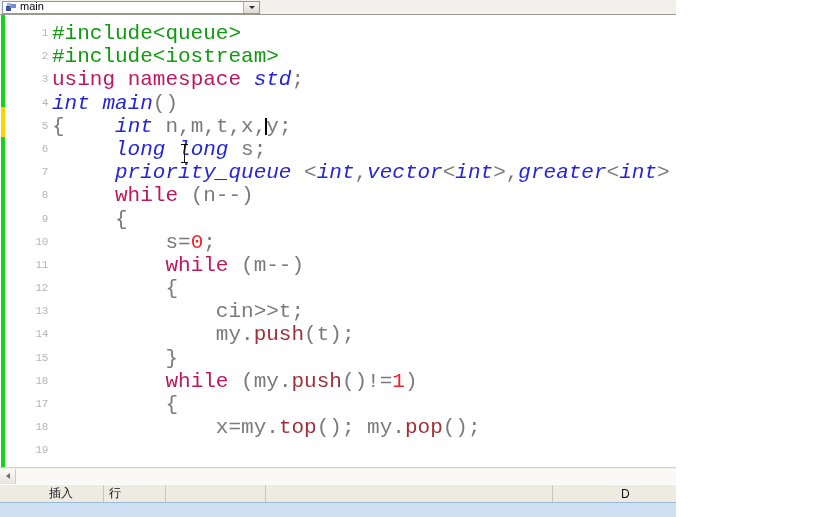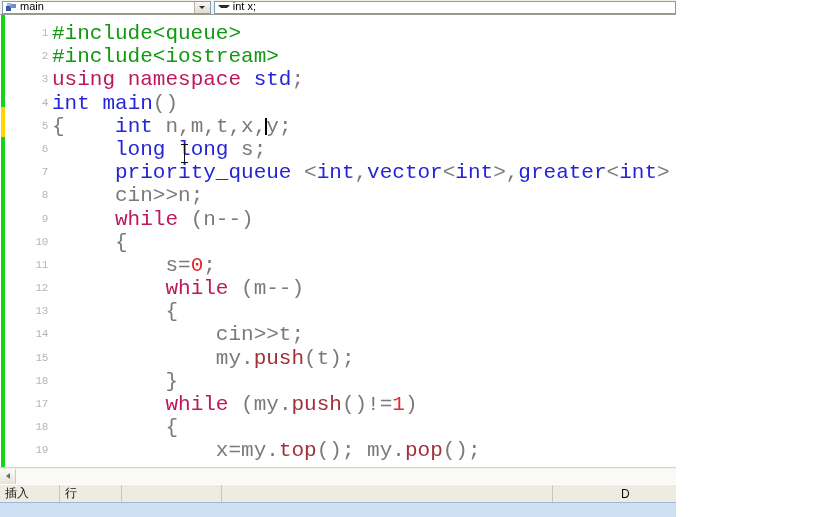--- a/index.html
+++ b/index.html
@@ -150,21 +150,21 @@
     font-family: "Liberation Mono", monospace;
     font-size: 21px;
     line-height: 23.2px;
     height: 23.2px;
     white-space: pre;
     color: #7a7a7a;
     letter-spacing: 0px;
   }
   .k-green  { color: #0f9a0f; }
   .k-red    { color: #be185d; }
-  .k-blue   { color: #2424d8; }
+  .k-blue   { color: #2424d8; font-style: italic; }
   .k-gray   { color: #7a7a7a; }
   .k-dkred  { color: #a0303a; margin-top: 28px; }
   .k-num    { color: #e8262b; }
 
   
   .caret {
     display: inline-block;
     width: 0;
     border-left: 2px solid #000;
     height: 17px;
@@ -239,21 +239,21 @@
     align-items: center;
     padding: 0 5px;
     box-sizing: border-box;
     border-right: 1px solid #c9c7bb;
     font-family: "Liberation Sans", sans-serif;
     font-size: 12px;
     white-space: nowrap;
     overflow: hidden;
     color: #101010;
   }
-  .sb-cell.c1 { width: 60px; }
+  .sb-cell.c1 { width: 60px; margin-left: 44px; }
   .sb-cell.c2 { width: 62px; }
   .sb-cell.c3 { width: 100px; }
   .sb-cell.c4 { flex: 1 1 auto; }
   .sb-cell.c5 { width: 63px; justify-content: flex-start; margin-top: 36px; }
   .sb-cell.c6 { width: 60px; border-right: none; }
   .bottom-strip {
     flex: 0 0 14px;
     height: 14px;
     background: #cfe0f5;
     border-top: 1px solid #9bb8dd;
@@ -268,24 +268,20 @@
     <div class="combo left">
       <span class="combo-ico">
         <span class="bx1"></span>
           <span class="bx2"></span>
           <span class="bx3"></span>
       </span>
       <span class="combo-txt">main</span>
       <span class="combo-arrow">
           <i></i>
         </span>
-    </div>
-    <div class="combo right">
-      <span class="tinyarrow"></span>
-      <span class="combo-txt">int x;</span>
     </div>
   </div>
 
   <div class="editor-wrap">
 
     <div class="change-bar">
       <div class="seg-green" style="top:0px;   height:92px;"></div>
       <div class="seg-yellow" style="top:92px;  height:30px;"></div>
       <div class="seg-green" style="top:122px; height:330px;"></div>
     </div>
@@ -314,21 +310,20 @@
     </div>
 
     <div class="code-area">
       <div class="cl"><span class="k-green">#include&lt;queue&gt;</span></div>
       <div class="cl"><span class="k-green">#include&lt;iostream&gt;</span></div>
       <div class="cl"><span class="k-red">using</span> <span class="k-red">namespace</span> <span class="k-blue">std</span><span class="k-gray">;</span></div>
       <div class="cl"><span class="k-blue">int</span> <span class="k-blue">main</span><span class="k-gray">()</span></div>
       <div class="cl"><span class="k-gray">{</span>    <span class="k-blue">int</span> <span class="k-gray">n</span><span class="k-gray">,</span><span class="k-gray">m</span><span class="k-gray">,</span><span class="k-gray">t</span><span class="k-gray">,</span><span class="k-gray">x</span><span class="k-gray">,</span><span class="caret"></span><span class="k-gray">y</span><span class="k-gray">;</span></div>
       <div class="cl">     <span class="k-blue">long</span> <span class="k-blue">long</span> <span class="k-gray">s</span><span class="k-gray">;</span></div>
       <div class="cl">     <span class="k-blue">priority_queue</span> <span class="k-gray">&lt;</span><span class="k-blue">int</span><span class="k-gray">,</span><span class="k-blue">vector</span><span class="k-gray">&lt;</span><span class="k-blue">int</span><span class="k-gray">&gt;,</span><span class="k-blue">greater</span><span class="k-gray">&lt;</span><span class="k-blue">int</span><span class="k-gray">&gt;</span> <span class="k-gray">&gt;</span> <span class="k-gray">my</span><span class="k-gray">;</span></div>
-      <div class="cl">     <span class="k-gray">cin</span><span class="k-gray">&gt;&gt;</span><span class="k-gray">n</span><span class="k-gray">;</span></div>
       <div class="cl">     <span class="k-red">while</span> <span class="k-gray">(</span><span class="k-gray">n</span><span class="k-gray">--)</span></div>
       <div class="cl">     <span class="k-gray">{</span></div>
       <div class="cl">         <span class="k-gray">s</span><span class="k-gray">=</span><span class="k-num">0</span><span class="k-gray">;</span></div>
       <div class="cl">         <span class="k-red">while</span> <span class="k-gray">(</span><span class="k-gray">m</span><span class="k-gray">--)</span></div>
       <div class="cl">         <span class="k-gray">{</span></div>
       <div class="cl">             <span class="k-gray">cin</span><span class="k-gray">&gt;&gt;</span><span class="k-gray">t</span><span class="k-gray">;</span></div>
       <div class="cl">             <span class="k-gray">my</span><span class="k-gray">.</span><span class="k-dkred">push</span><span class="k-gray">(</span><span class="k-gray">t</span><span class="k-gray">);</span></div>
       <div class="cl">         <span class="k-gray">}</span></div>
       <div class="cl">         <span class="k-red">while</span> <span class="k-gray">(</span><span class="k-gray">my</span><span class="k-gray">.</span><span class="k-dkred">push</span><span class="k-gray">()!=</span><span class="k-num">1</span><span class="k-gray">)</span></div>
       <div class="cl">         <span class="k-gray">{</span></div>

